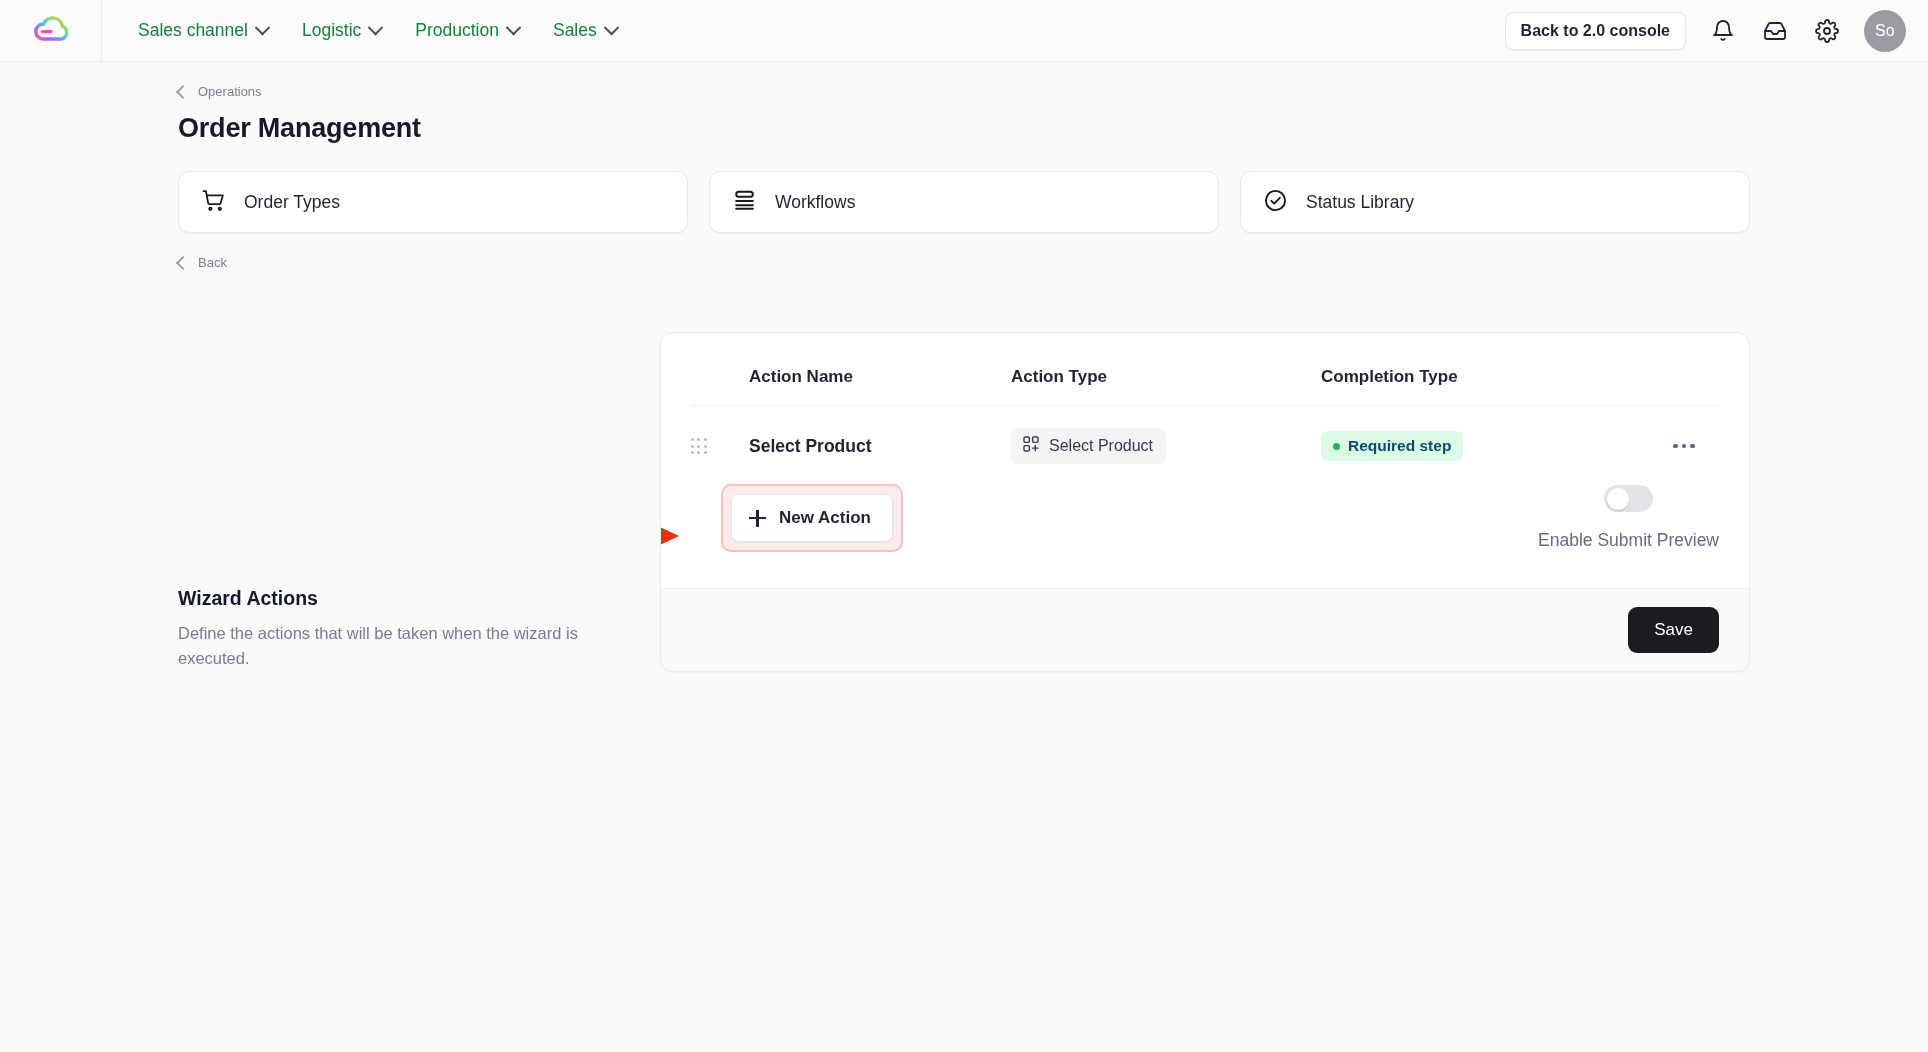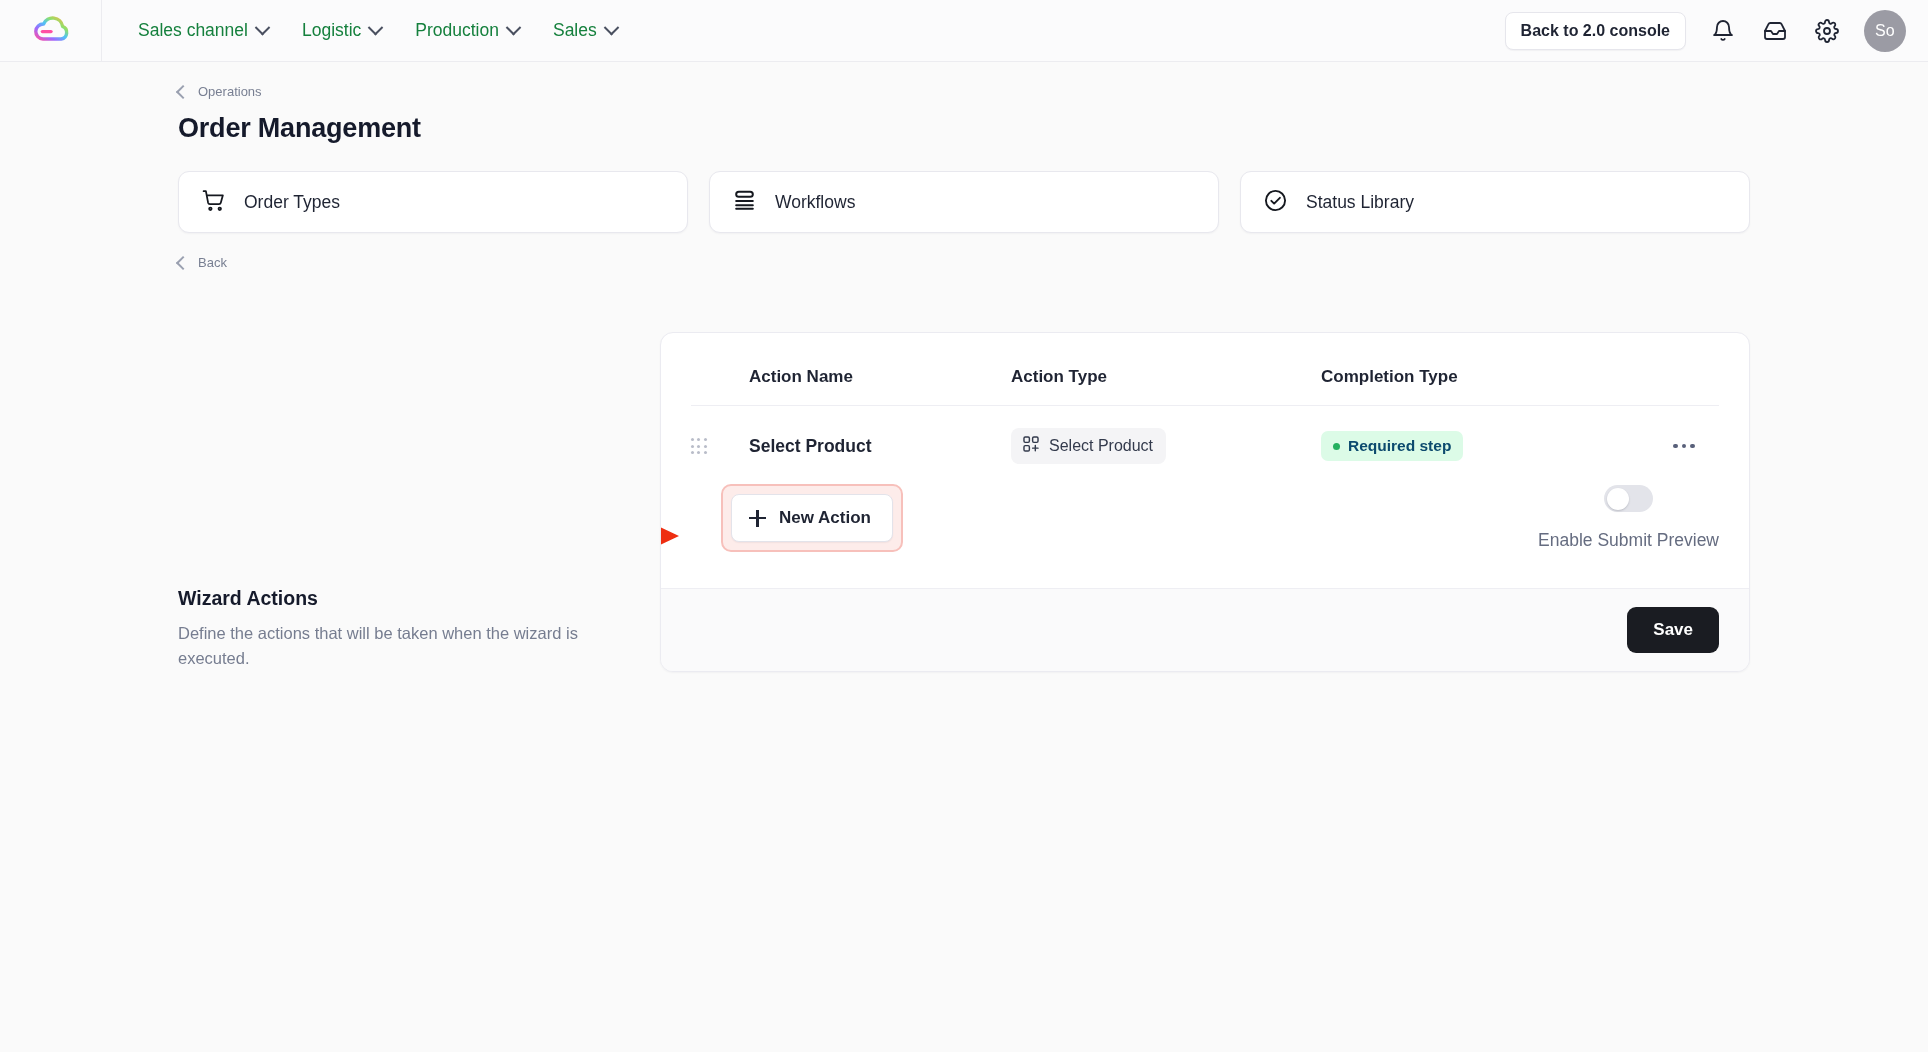--- a/index.html
+++ b/index.html
@@ -320,21 +320,21 @@
     display: flex;
     justify-content: flex-end;
   }
   .save-btn {
     background: #1a1c22;
     color: #fff;
     border: none;
     border-radius: 9px;
     padding: 13px 26px;
     font-size: 17px;
-    font-weight: bold;
+    font-weight: normal;
     cursor: pointer;
     font-family: "Liberation Sans", sans-serif;
   }
 
   
   .red-arrow {
     position: absolute;
     left: -128px;
     top: 50%;
     transform: translateY(-50%);

